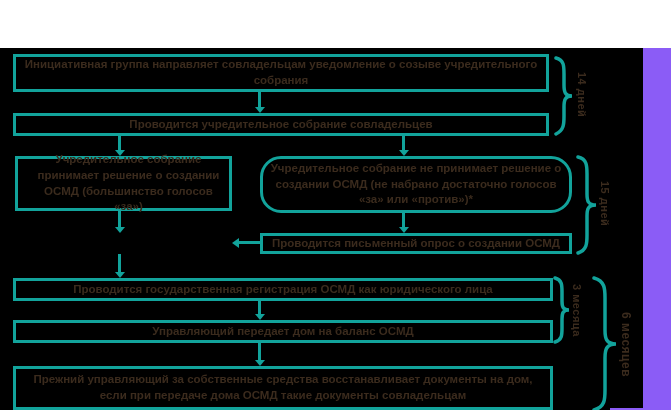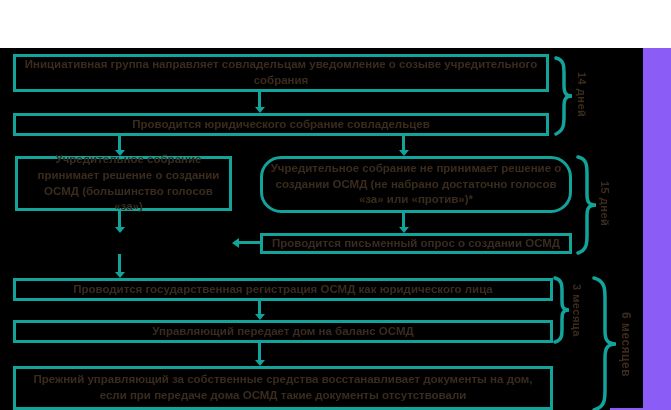--- a/index.html
+++ b/index.html
@@ -50,34 +50,34 @@
 <body>
 
 <div class="stage">
 
   <div class="blk" style="left:0;top:0;width:643px;height:360px;"></div>
   <div class="blk" style="left:0;top:360px;width:610px;height:40px;"></div>
   <div class="blk" style="left:0;top:400px;width:162px;height:10px;"></div>
 
   <div class="fbox" style="left:13px;top:6px;width:536px;height:38px;">Инициативная группа направляет совладельцам уведомление о созыве учредительного собрания</div>
 
-  <div class="fbox" style="left:13px;top:65px;width:536px;height:23px;">Проводится юридического собрание совладельцев</div>
+  <div class="fbox" style="left:13px;top:65px;width:536px;height:23px;">Проводится учредительное собрание совладельцев</div>
 
   <div class="fbox" style="left:15px;top:108px;width:217px;height:55px;padding-left:16px;">Учредительное собрание принимает решение о создании ОСМД (большинство голосов «за»)</div>
 
   <div class="fbox" style="left:260px;top:108px;width:312px;height:57px;border-radius:21px;">Учредительное собрание не принимает решение о создании ОСМД (не набрано достаточно голосов «за» или «против»)*</div>
 
 
   <div class="fbox" style="left:13px;top:230px;width:540px;height:23px;">Проводится государственная регистрация ОСМД как юридического лица</div>
 
   <div class="fbox" style="left:260px;top:185px;width:312px;height:21px;">Проводится письменный опрос о создании ОСМД</div>
 
   <div class="fbox" style="left:13px;top:272px;width:540px;height:23px;">Управляющий передает дом на баланс ОСМД</div>
 
-  <div class="fbox" style="left:13px;top:318px;width:540px;height:44px;">Прежний управляющий за собственные средства восстанавливает документы на дом, если при передаче дома ОСМД такие документы отсутствовали</div>
+  <div class="fbox" style="left:13px;top:318px;width:540px;height:44px;">Прежний управляющий за собственные средства восстанавливает документы на дом, если при передаче дома ОСМД такие документы совладельцам</div>
 
   <div class="av" style="left:258px;top:44px;height:15px;"></div>
   <div class="av" style="left:118px;top:88px;height:14px;"></div>
   <div class="av" style="left:402px;top:88px;height:14px;"></div>
   <div class="av" style="left:118px;top:163px;height:16px;"></div>
   <div class="av" style="left:402px;top:165px;height:14px;"></div>
   <div class="ah" style="left:239px;top:193px;width:21px;"></div>
   <div class="av" style="left:118px;top:206px;height:18px;"></div>
   <div class="av" style="left:258px;top:253px;height:13px;"></div>
   <div class="av" style="left:258px;top:295px;height:17px;"></div>

